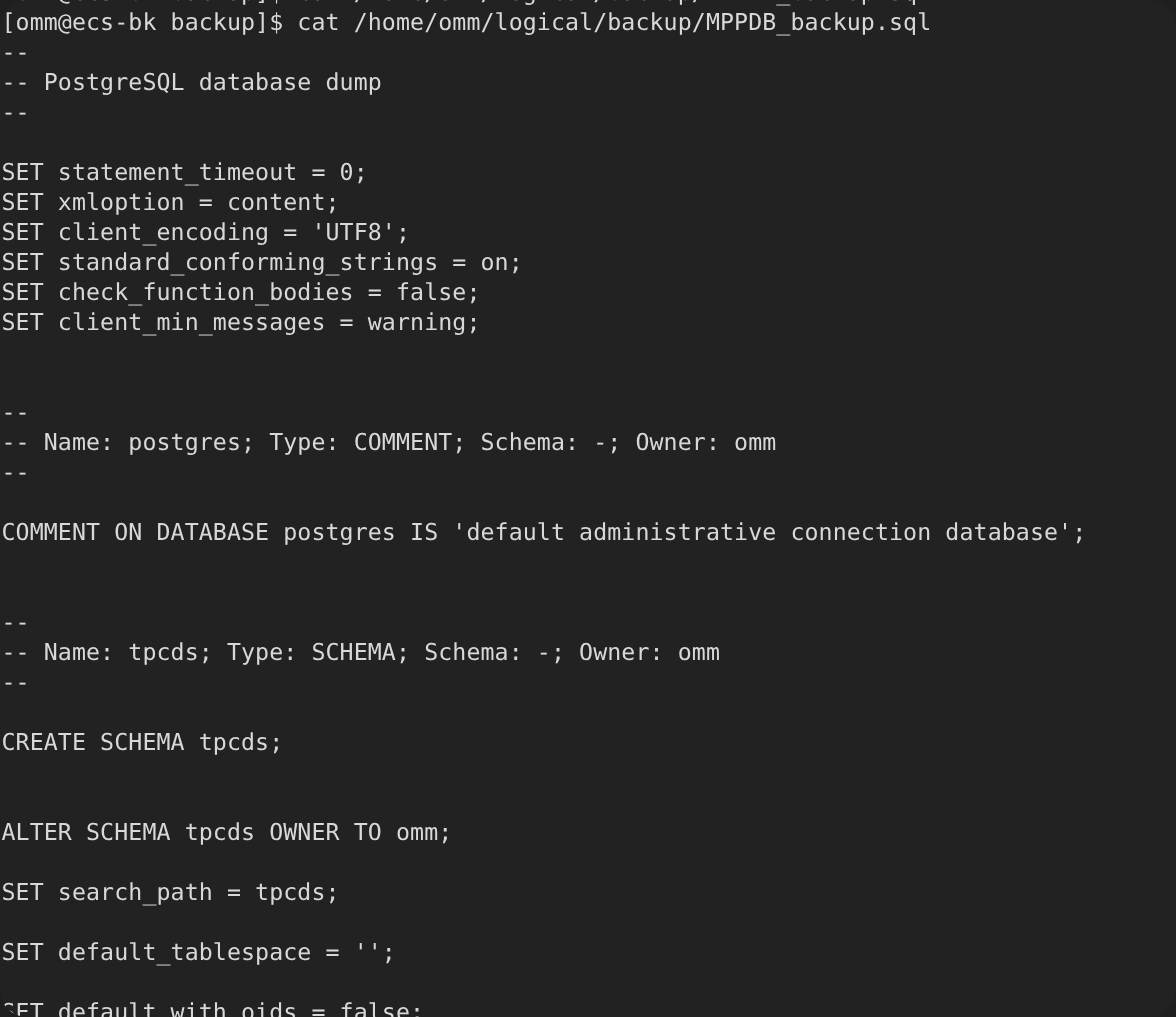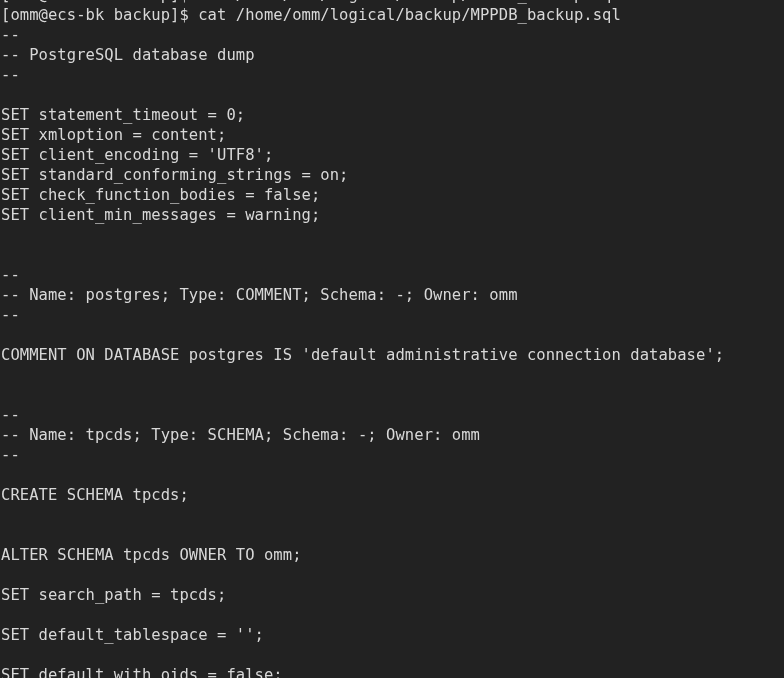--- a/index.html
+++ b/index.html
@@ -11,20 +11,21 @@
   #terminal {
     position: relative;
     width: 784px;
     height: 678px;
     background: #222222;
     overflow: hidden;
     font-family: "DejaVu Sans Mono", "Liberation Mono", monospace;
     font-size: 15.5px;
     line-height: 20px;
     color: #d8d8d8;
+    border-radius: 18px;
     -webkit-font-smoothing: antialiased;
   }
   #screen {
     position: absolute;
     left: 1px;
     top: -15px;            
     width: 783px;
     white-space: pre;
     letter-spacing: 0.06px;
   }

